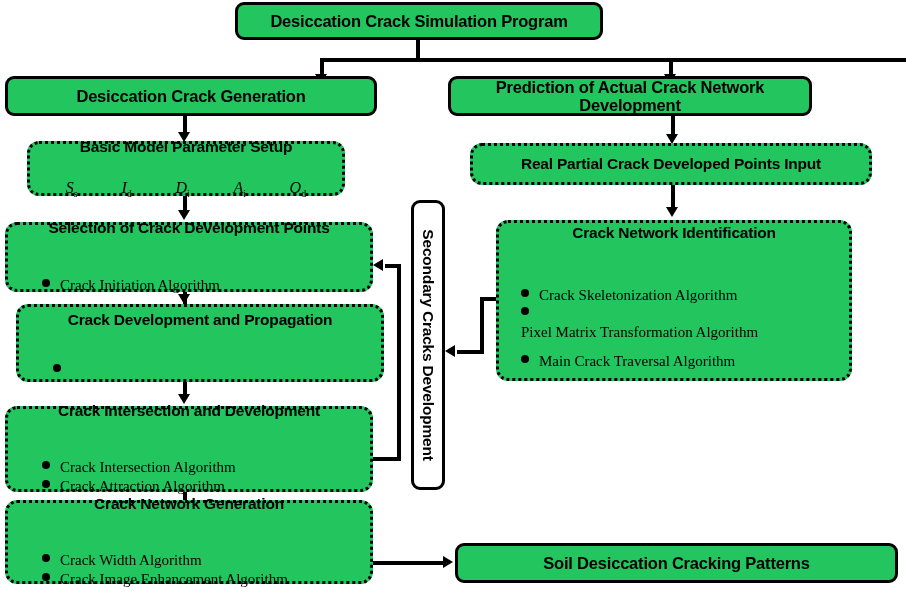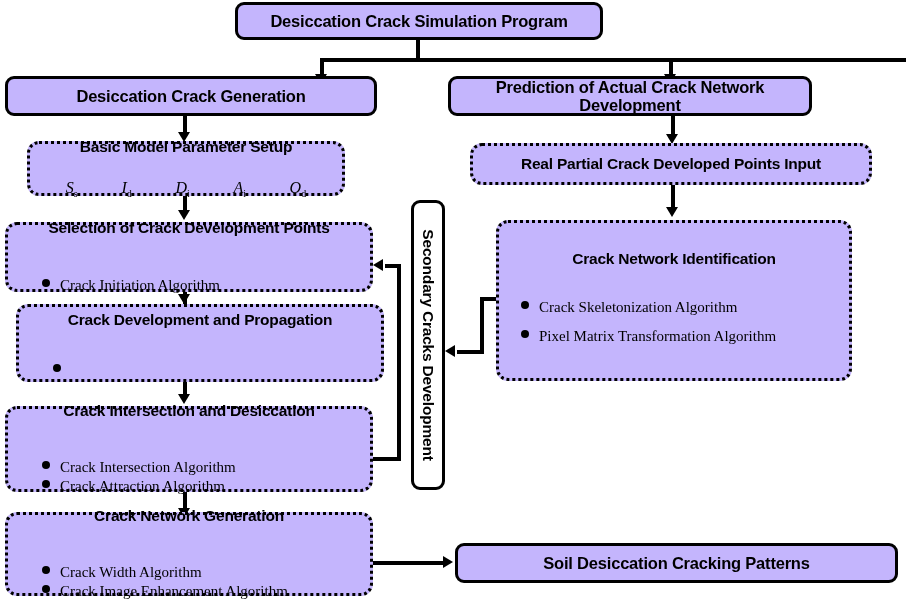--- a/index.html
+++ b/index.html
@@ -10,21 +10,21 @@
     overflow: hidden;
   }
   #stage {
     position: relative;
     width: 906px; height: 613px;
     background: #ffffff;
   }
 
   .node {
     position: absolute;
-    background: #c4b5fd;
+    background: #22c55e;
     display: flex;
     flex-direction: column;
     justify-content: center;
     z-index: 3;
   }
   .solid {
     border: 3px solid #000;
     border-radius: 9px;
   }
   .dotted {
@@ -174,37 +174,37 @@
       <div class="bullet">
           <span class="dot"></span>
         </div>
     </div>
   </div>
 
   <div class="ln" style="left:183px; top:382px; width:4px; height:14px;"></div>
   <div class="arw arw-d" style="left:178px; top:394px;"></div>
 
   <div class="node dotted" style="left:5px; top:406px; width:368px; height:86px;">
-    <div class="title-text hdr-md">Crack Intersection and Desiccation</div>
+    <div class="title-text hdr-md">Crack Intersection and Development</div>
     <div class="bullets">
       <div class="bullet">
           <span class="dot"></span>
           <span class="btxt">Crack Intersection Algorithm</span>
         </div>
       <div class="bullet">
           <span class="dot"></span>
           <span class="btxt">Crack Attraction Algorithm</span>
         </div>
     </div>
   </div>
 
   <div class="ln" style="left:183px; top:492px; width:4px; height:18px;"></div>
   <div class="arw arw-d" style="left:178px; top:508px;"></div>
 
-  <div class="node dotted" style="left:5px; top:512px; width:368px; height:84px;justify-content:center;">
+  <div class="node dotted" style="left:5px; top:500px; width:368px; height:84px;justify-content:center;">
     <div class="title-text hdr-md">Crack Network Generation</div>
     <div class="bullets">
       <div class="bullet">
           <span class="dot"></span>
           <span class="btxt">Crack Width Algorithm</span>
         </div>
       <div class="bullet">
           <span class="dot"></span>
           <span class="btxt">Crack Image Enhancement Algorithm</span>
         </div>
@@ -222,28 +222,32 @@
 
   <div class="node dotted" style="left:470px; top:143px; width:402px; height:42px;">
     <div class="title-text hdr-md">Real Partial Crack Developed Points Input</div>
   </div>
 
   <div class="ln" style="left:671px; top:185px; width:4px; height:24px;"></div>
   <div class="arw arw-d" style="left:666px; top:207px;"></div>
 
   <div class="node dotted" style="left:496px; top:220px; width:356px; height:161px;">
     <div class="title-text hdr-md">Crack Network Identification</div>
-    <div class="bullets" style="line-height:1.95; margin-top:6px;">
+    <div class="bullets" style="line-height:1.95; ">
       <div class="bullet" style="padding-left:22px;">
           <span class="dot"></span>
           <span class="btxt">Crack Skeletonization Algorithm</span>
         </div>
+      <div class="bullet" style="padding-left:22px;flex-direction:column;">
+          <span class="dot"></span>
+          <span class="btxt">Pixel Matrix Transformation Algorithm</span>
+        </div>
       <div class="bullet" style="padding-left:22px;">
           <span class="dot"></span>
-          <span class="btxt">Pixel Matrix Transformation Algorithm</span>
+          <span class="btxt">Main Crack Traversal Algorithm</span>
         </div>
     </div>
   </div>
 
   <div class="ln" style="left:480px; top:297px; width:46px; height:4px;"></div>
   <div class="ln" style="left:480px; top:297px; width:4px; height:57px;"></div>
   <div class="ln" style="left:457px; top:350px; width:27px; height:4px;"></div>
   <div class="arw arw-l" style="left:445px; top:345px;"></div>
 
   <div class="node solid" style="left:455px; top:543px; width:443px; height:40px;">

